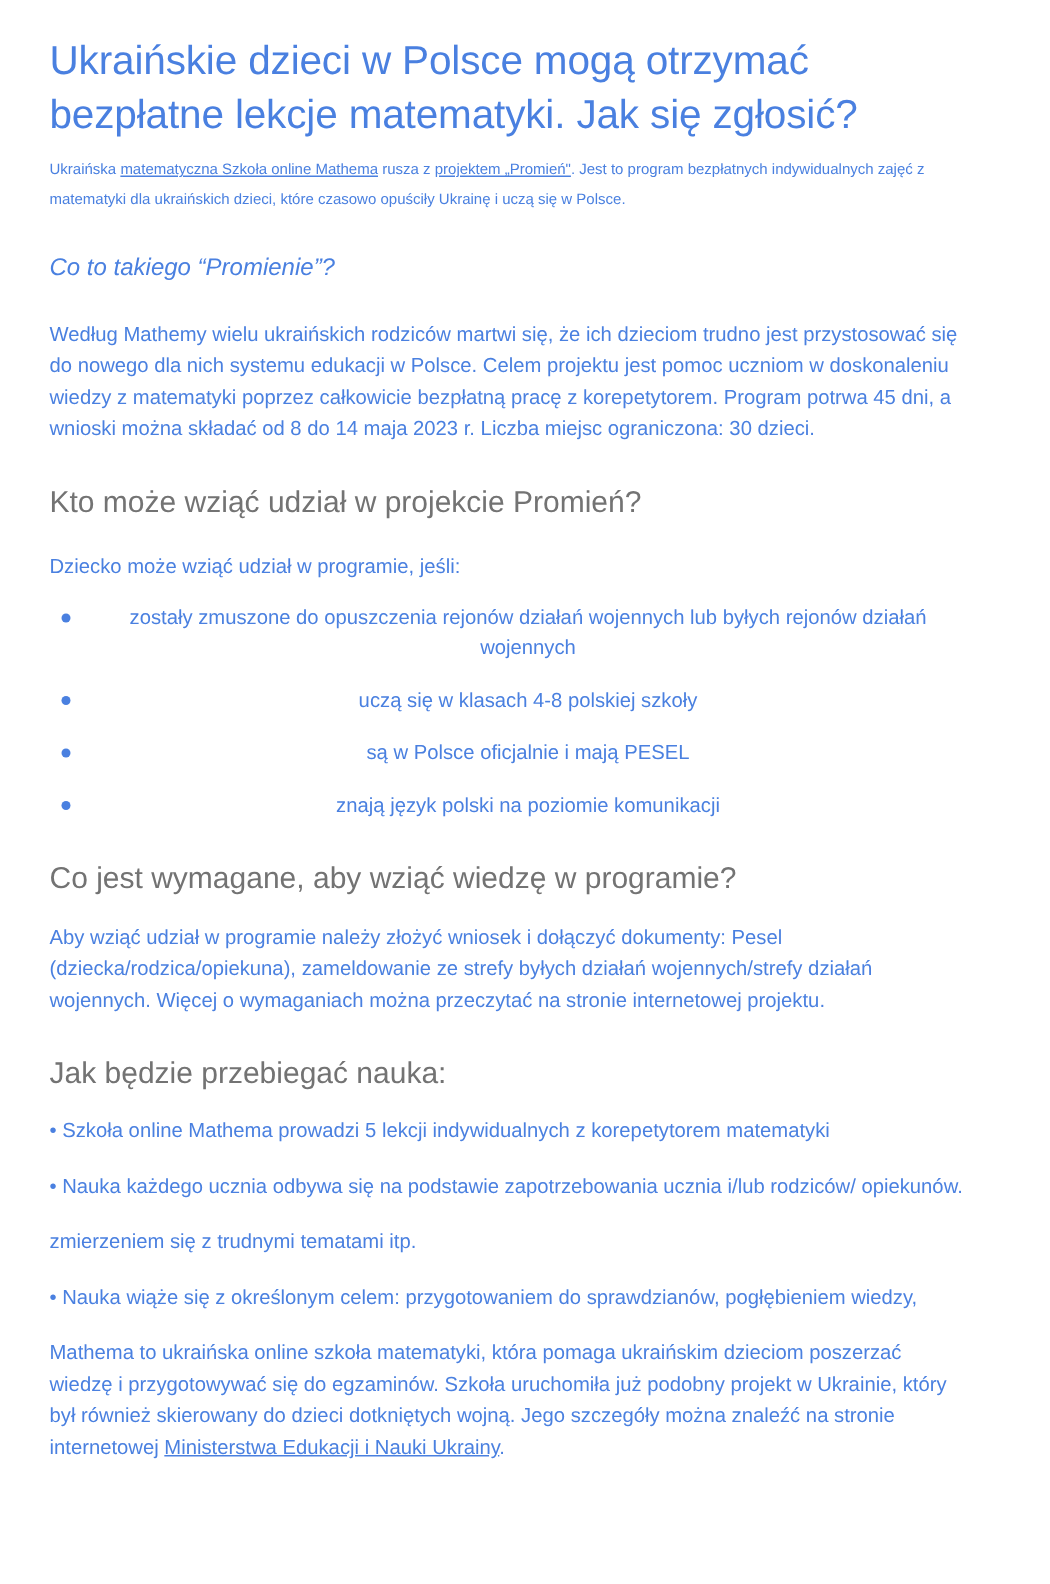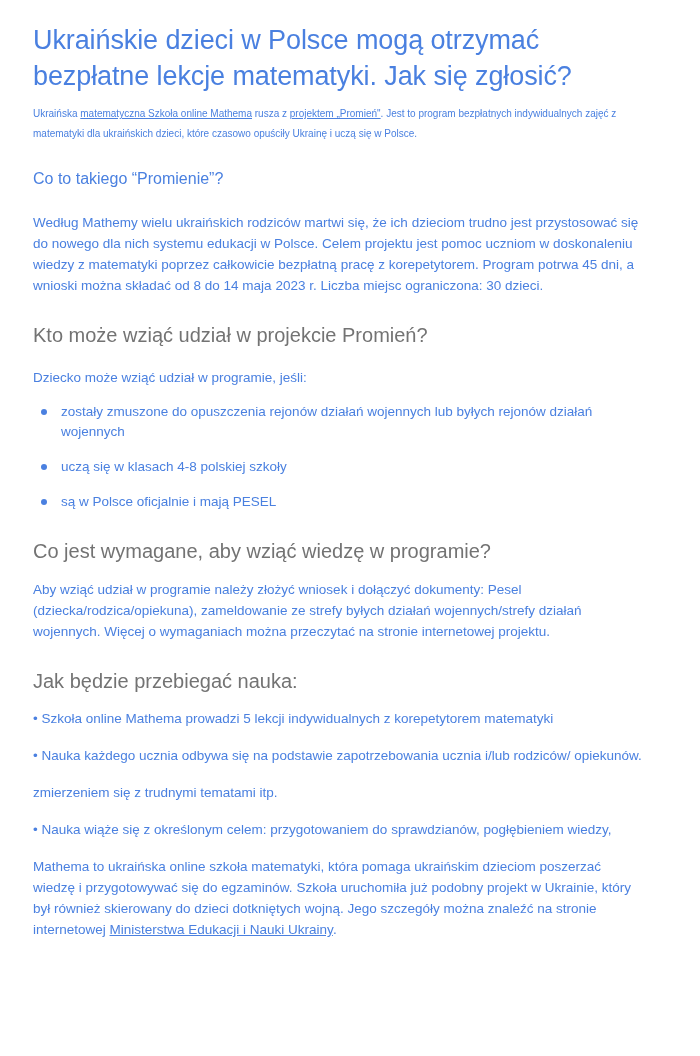--- a/index.html
+++ b/index.html
@@ -45,20 +45,21 @@
     font-weight: 400;
     color: #737373;
     margin: 26px 0 0 0;
   }
   h3.section-heading-sm {
     font-size: 16px;
     line-height: 22px;
     font-weight: 400;
     color: #4a80e0;
     margin: 24px 0 0 0;
+    font-style: italic;
   }
   p.body-text {
     font-size: 13.5px;
     line-height: 21px;
     color: #4a80e0;
     margin: 22px 0 0 0;
     max-width: 648px;
   }
   p.body-text.tight {
     margin-top: 18px;
@@ -72,20 +73,21 @@
     padding: 0;
   }
   ul.bullet-list > li {
     position: relative;
     font-size: 13.5px;
     line-height: 20px;
     color: #4a80e0;
     padding-left: 28px;
     margin-bottom: 15px;
     max-width: 640px;
+    text-align: center;
   }
   ul.bullet-list > li:last-child {
     margin-bottom: 0;
   }
   ul.bullet-list > li .bullet-dot {
     position: absolute;
     left: 8px;
     top: 7px;
     width: 6px;
     height: 6px;
@@ -121,20 +123,21 @@
 
   <h3 class="section-heading-sm">Co to takiego “Promienie”?</h3>
   <p class="body-text">Według Mathemy wielu ukraińskich rodziców martwi się, że ich dzieciom trudno jest przystosować się do nowego dla nich systemu edukacji w Polsce. Celem projektu jest pomoc uczniom w doskonaleniu wiedzy z matematyki poprzez całkowicie bezpłatną pracę z korepetytorem. Program potrwa 45 dni, a wnioski można składać od 8 do 14 maja 2023 r. Liczba miejsc ograniczona: 30 dzieci.</p>
 
   <h2 class="section-heading">Kto może wziąć udział w projekcie Promień?</h2>
   <p class="body-text tight">Dziecko może wziąć udział w programie, jeśli:</p>
   <ul class="bullet-list">
     <li><span class="bullet-dot"></span><span>zostały zmuszone do opuszczenia rejonów działań wojennych lub byłych rejonów działań wojennych</span></li>
     <li><span class="bullet-dot"></span><span>uczą się w klasach 4-8 polskiej szkoły</span></li>
     <li><span class="bullet-dot"></span><span>są w Polsce oficjalnie i mają PESEL</span></li>
+    <li><span class="bullet-dot"></span><span>znają język polski na poziomie komunikacji</span></li>
   </ul>
 
   <h2 class="section-heading">Co jest wymagane, aby wziąć wiedzę w programie?</h2>
   <p class="body-text compact">Aby wziąć udział w programie należy złożyć wniosek i dołączyć dokumenty: Pesel (dziecka/rodzica/opiekuna), zameldowanie ze strefy byłych działań wojennych/strefy działań wojennych.  Więcej o wymaganiach można przeczytać na stronie internetowej projektu.</p>
 
   <h2 class="section-heading">Jak będzie przebiegać nauka:</h2>
   <p class="dash-item first">• Szkoła online Mathema prowadzi 5 lekcji indywidualnych z korepetytorem matematyki</p>
   <p class="dash-item">• Nauka każdego ucznia odbywa się na podstawie zapotrzebowania ucznia i/lub rodziców/ opiekunów.</p>
   <p class="dash-item">zmierzeniem się z trudnymi tematami itp.</p>
   <p class="dash-item">• Nauka wiąże się z określonym celem: przygotowaniem do sprawdzianów, pogłębieniem wiedzy,</p>

